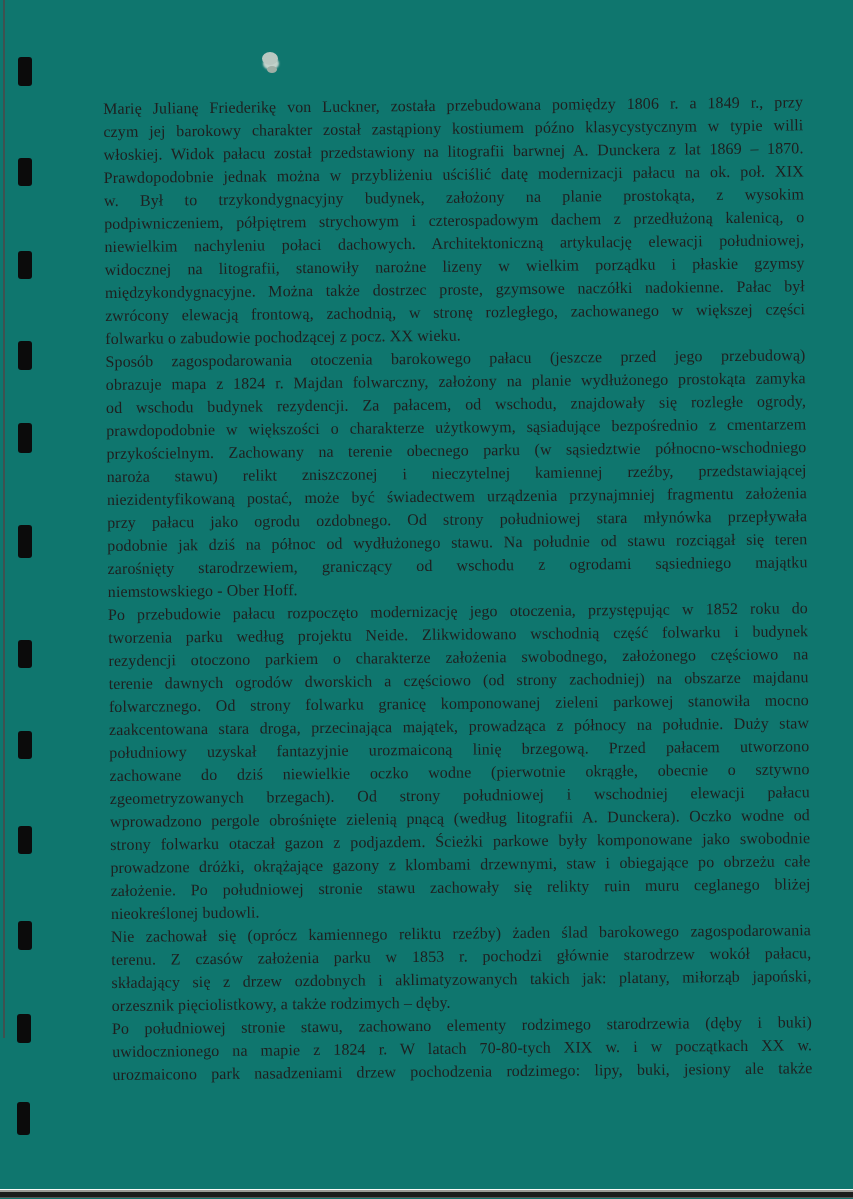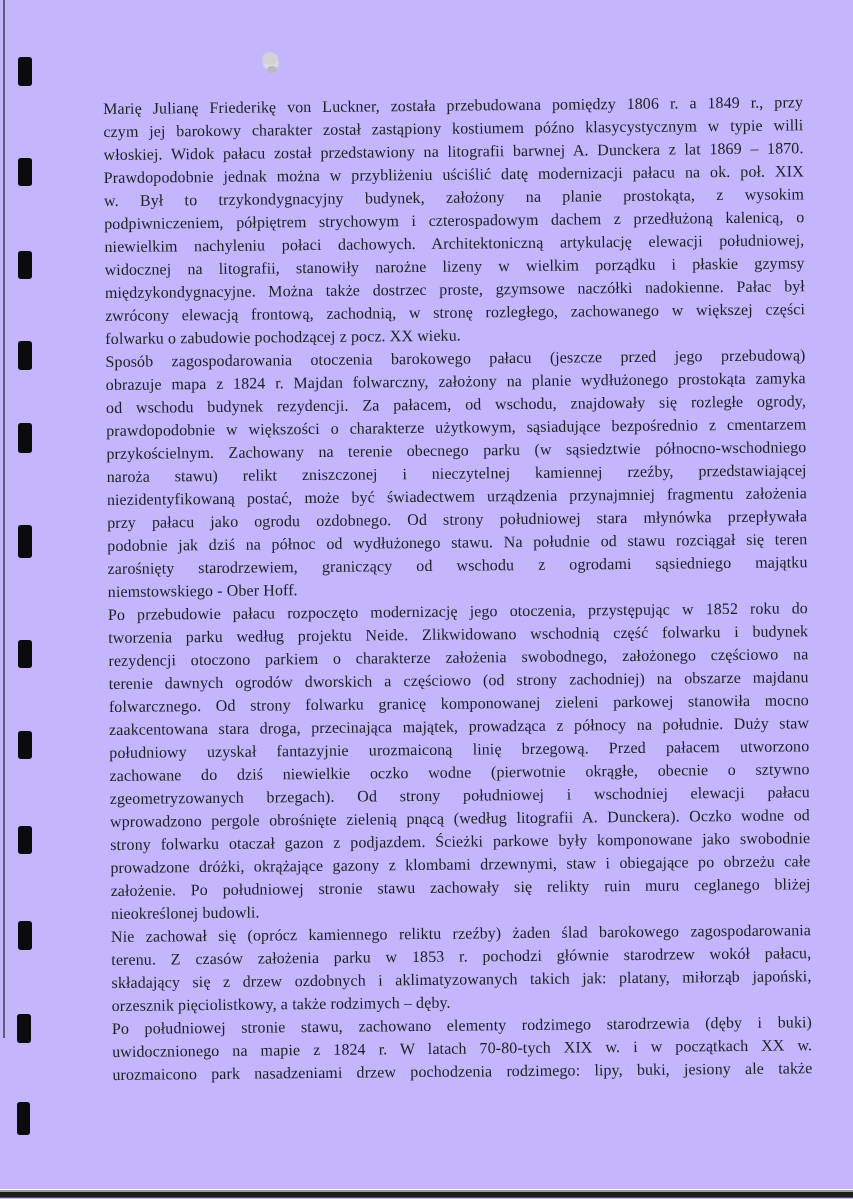--- a/index.html
+++ b/index.html
@@ -5,21 +5,21 @@
   html,body{margin:0;padding:0;}
   body{
     width:853px;height:1199px;
     background:#e9e9e7;
     font-family:"Liberation Serif","DejaVu Serif",serif;
     overflow:hidden;
   }
   .page{
     position:relative;
     width:853px;height:1199px;
-    background:#c4b5fd;
+    background:#0f766e;
     overflow:hidden;
   }
   
   .left-edge{
     position:absolute;left:3px;top:0;width:2px;height:1038px;
     background:#4a4a48;opacity:.8;
   }
   
   .bottom-edge{
     position:absolute;left:0;top:1189px;width:853px;height:9px;

